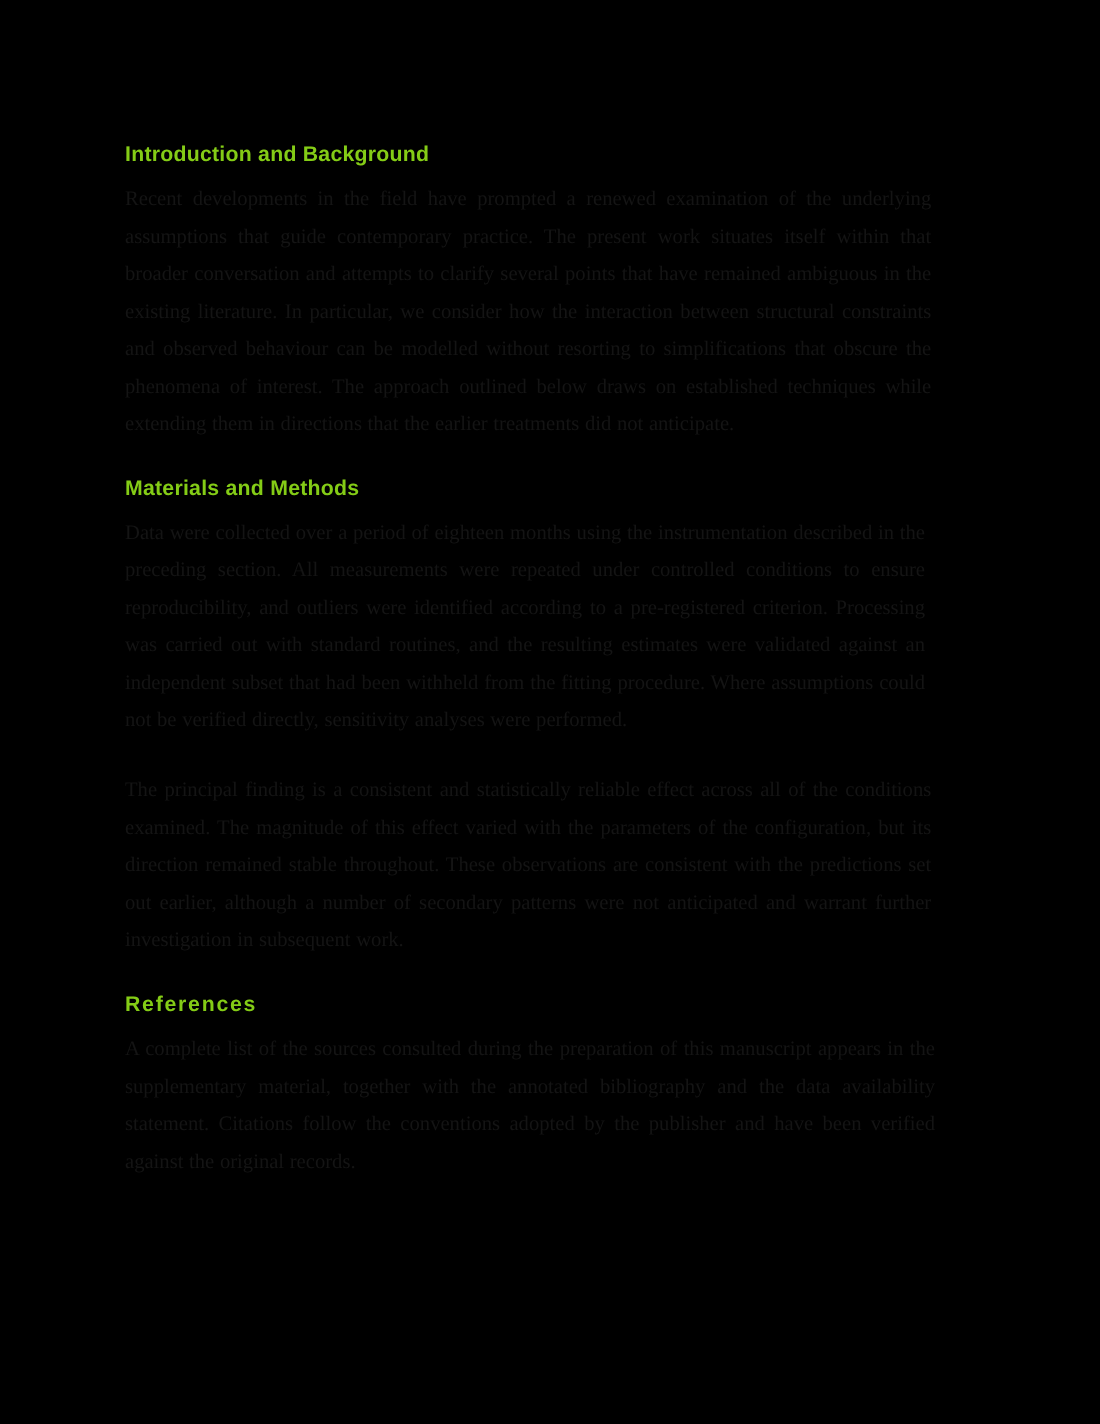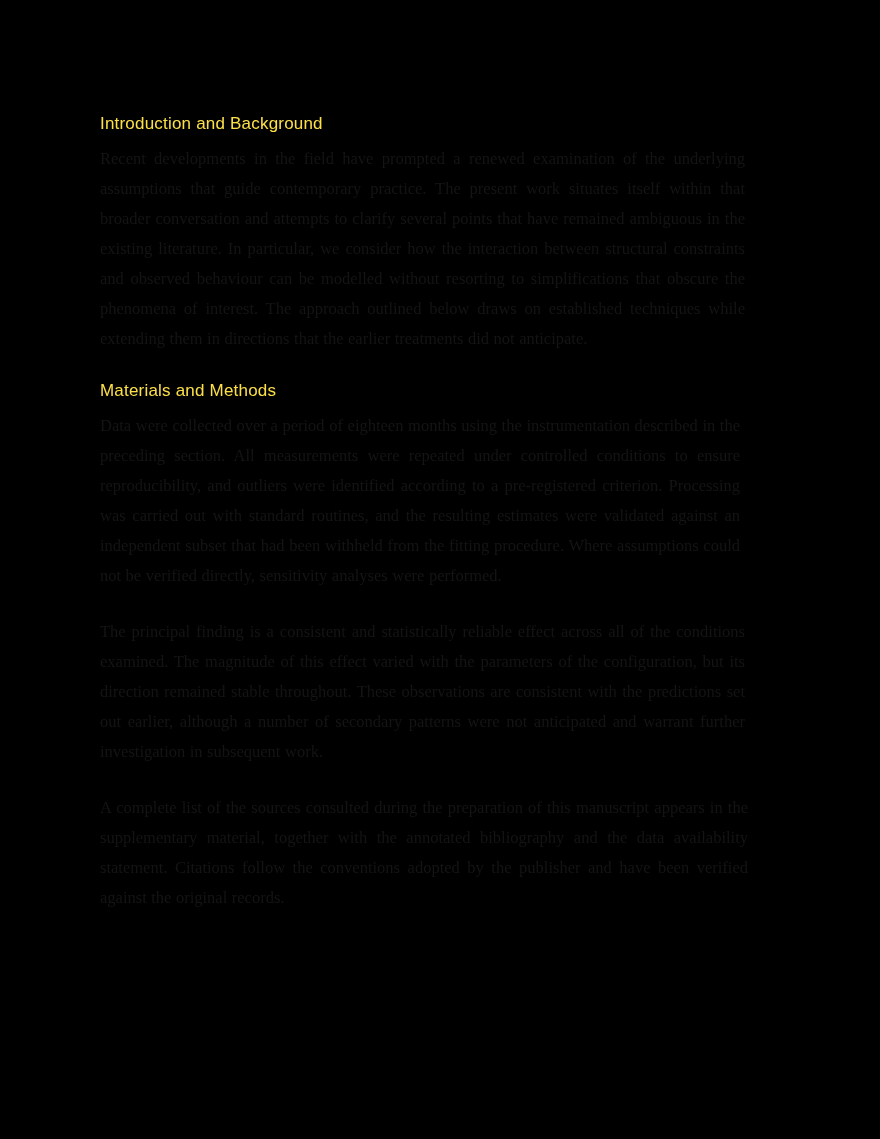--- a/index.html
+++ b/index.html
@@ -24,24 +24,24 @@
     box-sizing: border-box;
     padding: 113px 135px 0 100px;
   }
 
   .doc-body {
     width: 645px;
   }
 
   
   .section-heading {
-    color: #fde047;
+    color: #84cc16;
     font-family: "Liberation Sans", "DejaVu Sans", sans-serif;
     font-size: 17px;
-    font-weight: normal;
+    font-weight: bold;
     line-height: 22px;
     letter-spacing: 0.2px;
     margin: 0 0 9px 0;
     white-space: nowrap;
     overflow: hidden;
   }
 
   
   .section-body {
     color: #141414;
@@ -81,17 +81,18 @@
     <section class="section section--methods">
       <h2 class="section-heading">Materials and Methods</h2>
       <p class="section-body">Data were collected over a period of eighteen months using the instrumentation described in the preceding section. All measurements were repeated under controlled conditions to ensure reproducibility, and outliers were identified according to a pre-registered criterion. Processing was carried out with standard routines, and the resulting estimates were validated against an independent subset that had been withheld from the fitting procedure. Where assumptions could not be verified directly, sensitivity analyses were performed.</p>
     </section>
 
     <section class="section section--results">
       <p class="section-body">The principal finding is a consistent and statistically reliable effect across all of the conditions examined. The magnitude of this effect varied with the parameters of the configuration, but its direction remained stable throughout. These observations are consistent with the predictions set out earlier, although a number of secondary patterns were not anticipated and warrant further investigation in subsequent work.</p>
     </section>
 
     <section class="section section--refs">
+      <h2 class="section-heading">References</h2>
       <p class="section-body">A complete list of the sources consulted during the preparation of this manuscript appears in the supplementary material, together with the annotated bibliography and the data availability statement. Citations follow the conventions adopted by the publisher and have been verified against the original records.</p>
     </section>
 
   </div>
 </div>
 
 </body></html>

